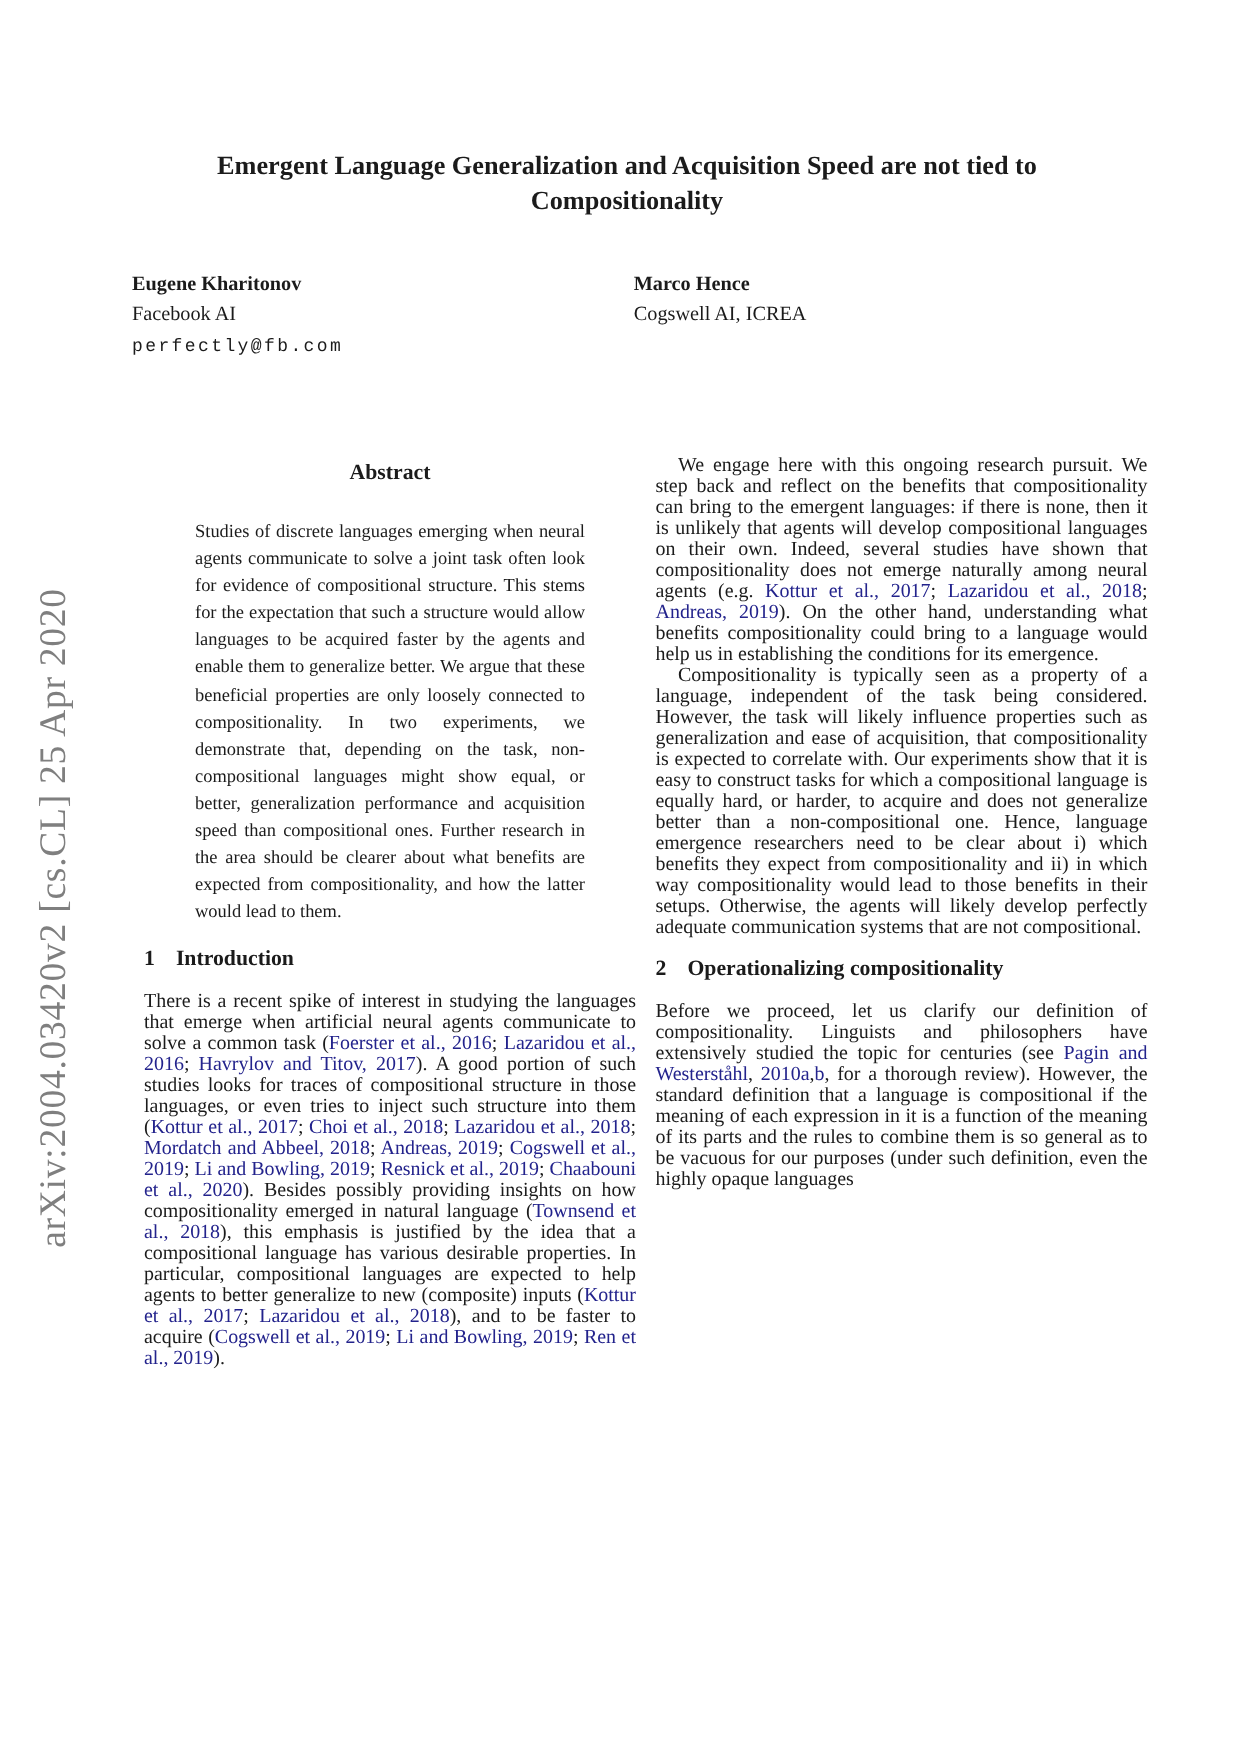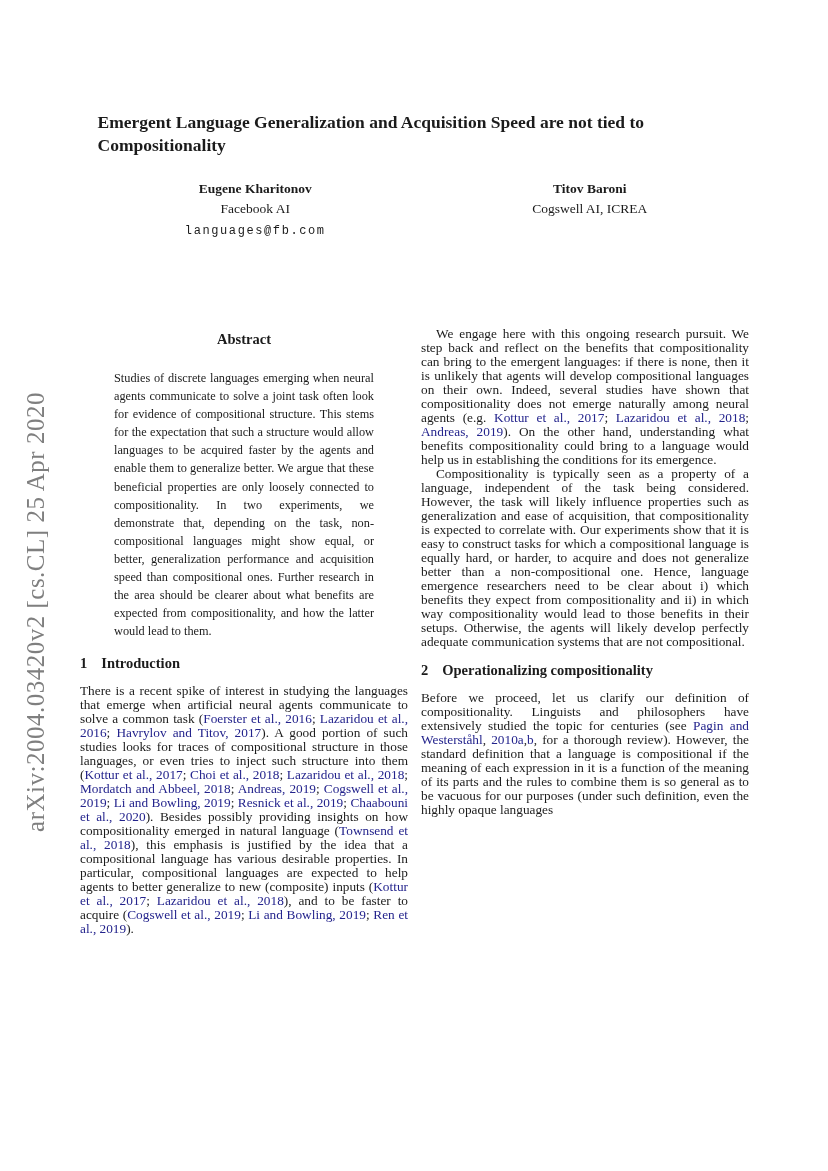--- a/index.html
+++ b/index.html
@@ -21,51 +21,51 @@
     font-size: 25px;
     letter-spacing: 0.5px;
     color: var(--watermark-gray, #7f7f7f);
   }
   .title {
     position: absolute;
     top: 95px;
     left: 50%;
     transform: translateX(-50%);
     width: 665px;
-    margin: 16px;
+    margin: 4px;
+    text-align: center;
     font-size: 17.5px;
     font-weight: bold;
     line-height: 1.32;
   }
   .authors {
     position: absolute;
     top: 179px;
     left: 88px;
     width: 669px;
     display: flex;
   }
-  .author { flex: 1; text-align: center; font-size: 13.5px; line-height: 1.5; }
+  .author { flex: 1; text-align: left; font-size: 13.5px; line-height: 1.5; }
   .author-name { font-weight: bold; }
   .author-email {
     font-family: "Liberation Mono", monospace;
     font-size: 12px;
     letter-spacing: 1.6px;
     margin-top: 2px;
     color: #1b1b1b;
     text-decoration: none;
     display: block;
   }
   .columns {
     position: absolute;
     top: 303px;
-    left: 80px;
+    left: 96px;
     width: 669px;
     display: flex;
     gap: 13px;
-    margin-top: 24px;
   }
   .col { width: 328px; }
   .col p {
     margin: 0;
     text-align: justify;
     font-size: 13.3px;
     line-height: 14px;
     hyphens: auto;
     -webkit-hyphens: auto;
   }
@@ -102,24 +102,24 @@
   <div class="arxiv-strip">
     <span>arXiv:2004.03420v2  [cs.CL]  25 Apr 2020</span>
   </div>
 
   <h1 class="title">Emergent Language Generalization and Acquisition Speed are not tied to Compositionality</h1>
 
   <div class="authors">
     <div class="author">
       <div class="author-name">Eugene Kharitonov</div>
       <div class="author-affil">Facebook AI</div>
-      <span class="author-email">languages@fb.com</span>
+      <span class="author-email">perfectly@fb.com</span>
     </div>
     <div class="author">
-      <div class="author-name">Titov Baroni</div>
+      <div class="author-name">Marco Hence</div>
       <div class="author-affil">Cogswell AI, ICREA</div>
     </div>
   </div>
 
   <div class="columns">
 
     <div class="col">
       <div class="abstract">
         <div class="abstract-heading">Abstract</div>
         <p class="abstract-body"><span>Studies of discrete languages emerging when neural agents communicate to solve a joint task often look for evidence of compositional structure. This stems for the expectation that such a structure would allow languages to be acquired faster by the agents and enable them to generalize better. We argue that these beneficial properties are only loosely connected to compositionality. In two experiments, we demonstrate that, depending on the task, non-compositional languages might show equal, or better, generalization performance and acquisition speed than compositional ones. Further research in the area should be clearer about what benefits are expected from compositionality, and how the latter would lead to them.</span></p>

